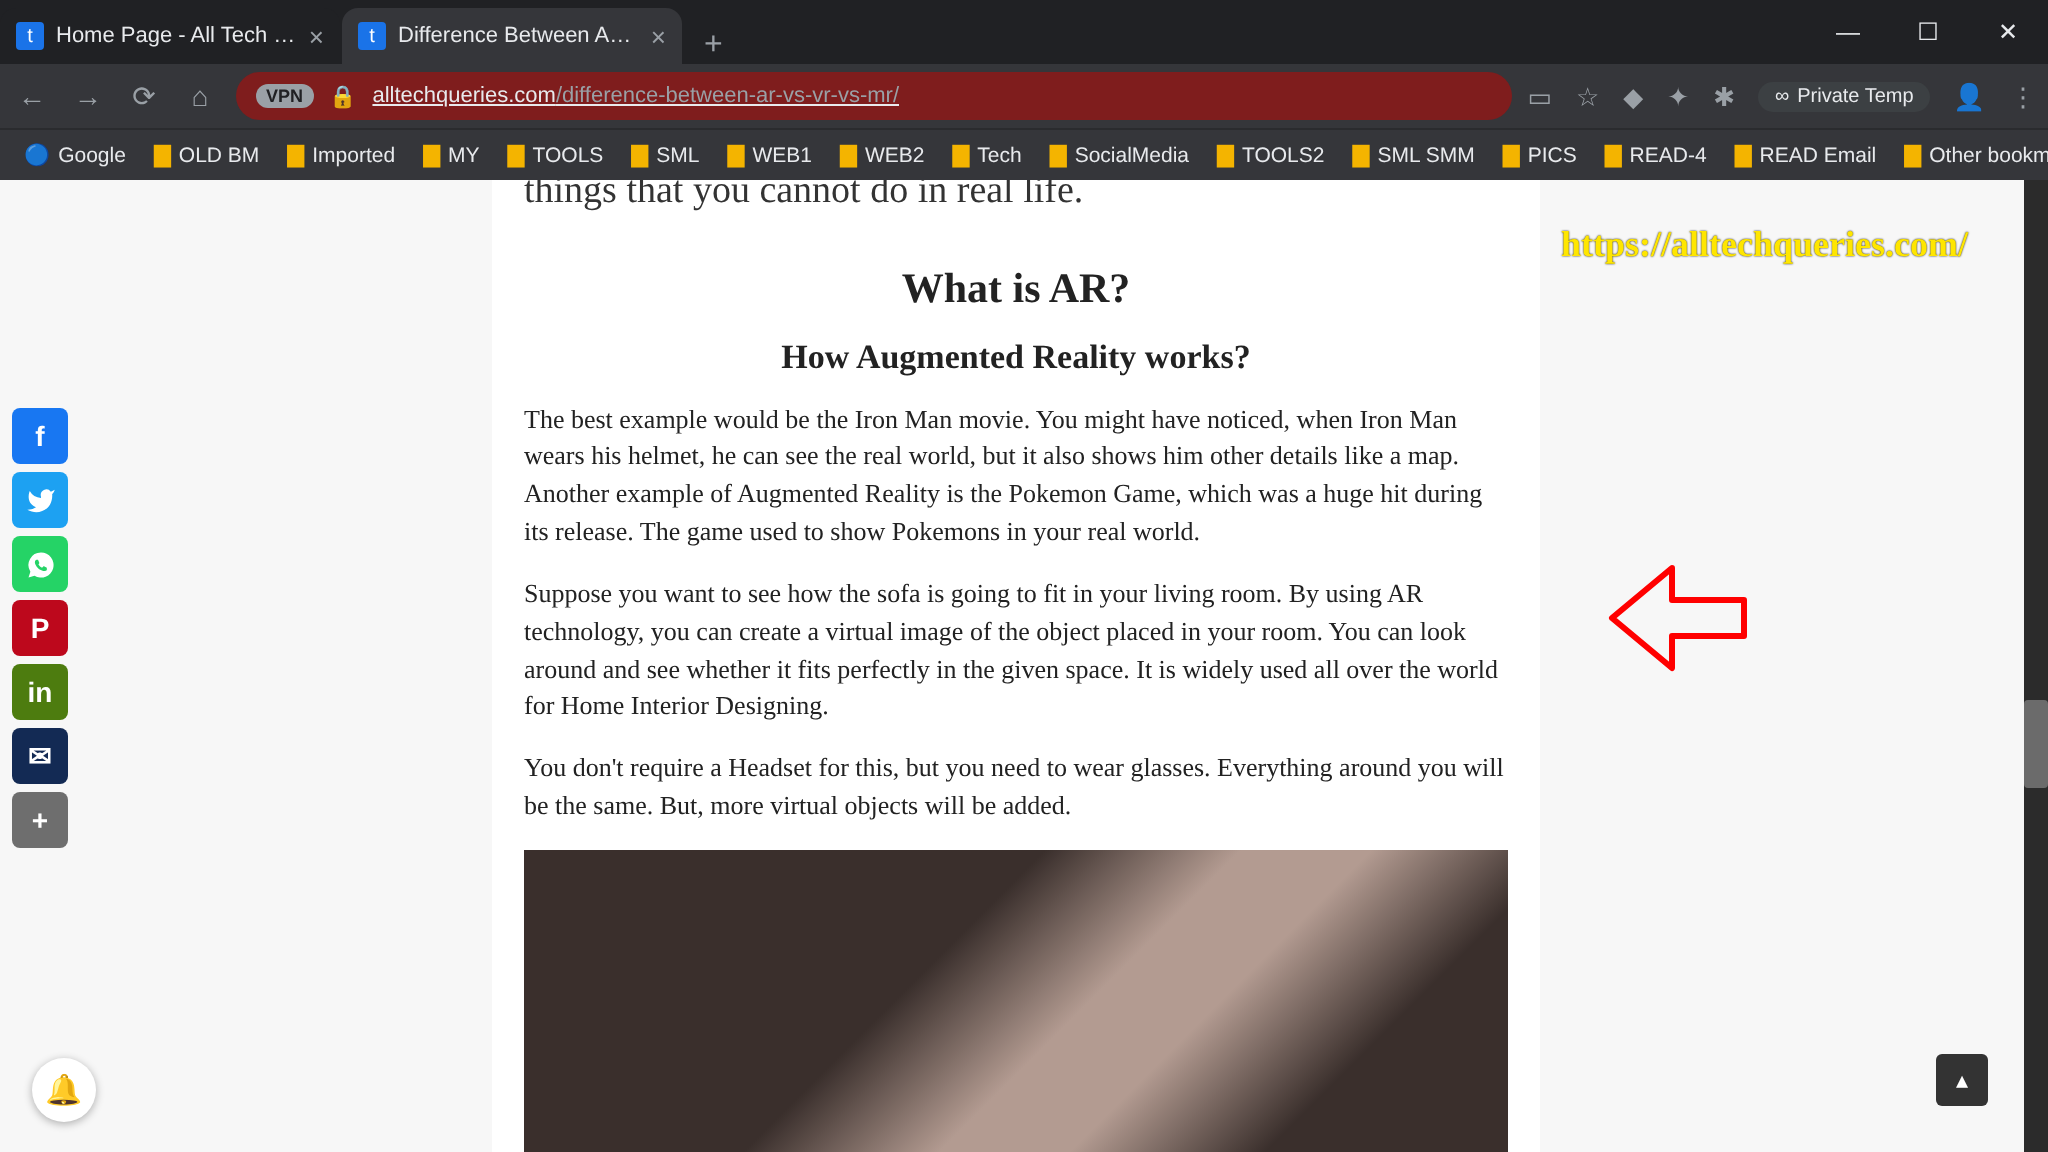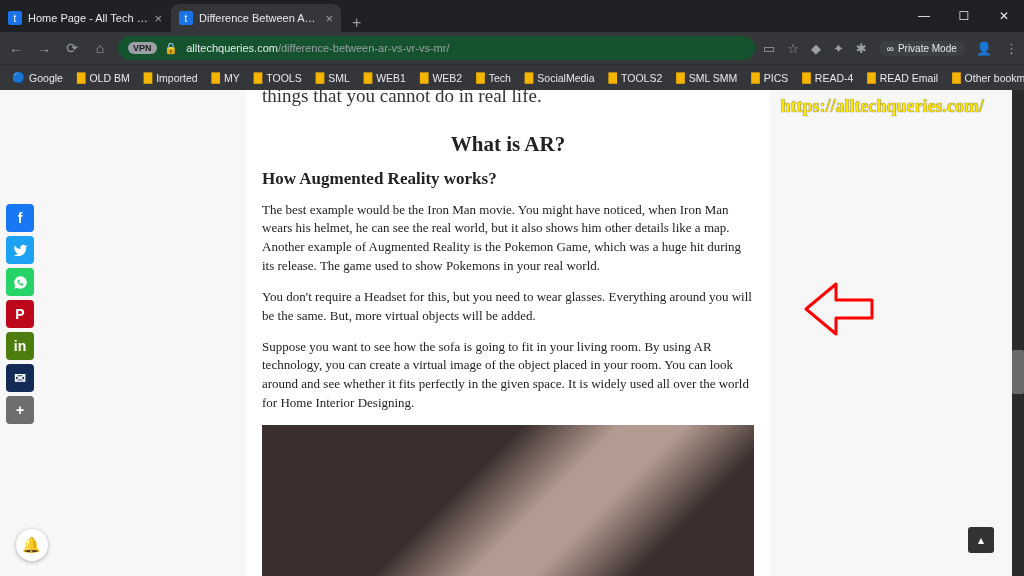--- a/index.html
+++ b/index.html
@@ -12,44 +12,44 @@
   .tab.inactive { background: #202124; }
   .tab-title { white-space: nowrap; overflow: hidden; text-overflow: ellipsis; flex: 1; }
   .tab-close { color: #9aa0a6; font-size: 13px; }
   .favicon { width: 14px; height: 14px; background: #1a73e8; border-radius: 2px; display: inline-flex; align-items: center; justify-content: center; font-size: 10px; color: #fff; flex-shrink: 0; }
   .new-tab { color: #9aa0a6; padding: 0 10px; font-size: 16px; }
   .window-controls { margin-left: auto; display: flex; }
   .wc { width: 40px; height: 32px; display: flex; align-items: center; justify-content: center; color: #e8eaed; font-size: 12px; }
 
   .addrbar { background: #35363a; height: 32px; display: flex; align-items: center; padding: 0 6px; gap: 8px; }
   .nav-icon { width: 20px; height: 20px; display: flex; align-items: center; justify-content: center; color: #9aa0a6; font-size: 14px; }
-  .url-box { flex: 1; background: #14532d; border-radius: 14px; height: 24px; display: flex; align-items: center; padding: 0 10px; gap: 8px; color: #9aa0a6; font-size: 11px; }
+  .url-box { flex: 1; background: #7f1d1d; border-radius: 14px; height: 24px; display: flex; align-items: center; padding: 0 10px; gap: 8px; color: #9aa0a6; font-size: 11px; }
   .vpn-pill { background: #9aa0a6; color: #202124; font-size: 9px; padding: 1px 5px; border-radius: 8px; font-weight: 600; }
-  .url-text { color: #e8eaed; }
+  .url-text { color: #e8eaed; text-decoration: underline; }
   .url-text .domain { color: #e8eaed; }
   .url-text .path { color: #9aa0a6; }
   .addr-right { display: flex; align-items: center; gap: 12px; }
   .addr-icon { color: #9aa0a6; font-size: 13px; }
   .private-pill { background: #3c4043; color: #e8eaed; font-size: 10px; padding: 2px 8px; border-radius: 10px; display: flex; align-items: center; gap: 4px; }
 
   .bookmarks { background: #35363a; height: 26px; border-top: 1px solid #2a2b2e; display: flex; align-items: center; padding: 0 6px; gap: 2px; font-size: 10.5px; }
   .bm { color: #e8eaed; display: flex; align-items: center; gap: 4px; padding: 0 6px; white-space: nowrap; }
   .bm-folder { color: #f4b400; font-size: 11px; }
   .bm-right { margin-left: auto; display: flex; gap: 2px; }
 
   
   .viewport { position: relative; width: 1024px; height: 487px; background: #f7f7f7; overflow: hidden; }
   .article { position: absolute; left: 246px; top: -8px; width: 524px; background: #fff; padding: 0 16px 16px; font-family: Georgia, 'Times New Roman', serif; color: #222; }
   .article .cut { font-size: 19px; color: #333; margin-bottom: 10px; }
   .article h2.center { text-align: center; font-size: 21px; font-weight: 700; margin: 22px 0 12px; }
-  .article h3.center { font-size: 17px; font-weight: 700; margin: 6px 0 12px; }
+  .article h3.center { text-align: center; font-size: 17px; font-weight: 700; margin: 6px 0 12px; }
   .article p { font-size: 13px; line-height: 1.45; margin-bottom: 12px; }
   .img-block { margin-top: 6px; height: 160px; background: linear-gradient(135deg, #3a2f2c 0%, #3a2f2c 40%, #b39b91 55%, #b39b91 65%, #3a2f2c 80%); position: relative; }
 
-  .watermark { position: absolute; top: 6px; right: 40px; color: #ffe600; font-weight: 700; font-size: 18px; font-family: Georgia, serif; text-shadow: 0 0 1px #000; }
+  .watermark { position: absolute; top: 22px; right: 40px; color: #ffe600; font-weight: 700; font-size: 18px; font-family: Georgia, serif; text-shadow: 0 0 1px #000; }
   .arrow-overlay { position: absolute; top: 190px; left: 802px; }
   .scroll-top { position: absolute; right: 30px; bottom: 24px; width: 26px; height: 26px; background: #333; color: #fff; display: flex; align-items: center; justify-content: center; border-radius: 3px; font-size: 12px; }
   .notif-bell { position: absolute; left: 16px; bottom: 16px; width: 32px; height: 32px; background: #fff; border-radius: 50%; box-shadow: 0 1px 4px rgba(0,0,0,0.3); display: flex; align-items: center; justify-content: center; color: #d33; font-size: 15px; }
   .page-scrollbar { position: absolute; right: 0; top: 0; width: 12px; height: 100%; background: #2b2b2b; }
   .page-thumb { position: absolute; right: 0; top: 260px; width: 12px; height: 44px; background: #6b6b6b; border-radius: 2px; }
 
   .sharebar { position: absolute; left: 6px; top: 114px; display: flex; flex-direction: column; gap: 4px; }
   .share-btn { width: 28px; height: 28px; border-radius: 4px; display: flex; align-items: center; justify-content: center; color: #fff; font-size: 14px; font-weight: 700; font-family: Arial; }
   .fb { background: #1877f2; }
   .tw { background: #1da1f2; }
@@ -96,21 +96,21 @@
     </span>
   </div>
   <div class="addr-right">
     <span class="addr-icon">▭</span>
     <span class="addr-icon">☆</span>
     <span class="addr-icon">◆</span>
     <span class="addr-icon">✦</span>
     <span class="addr-icon">✱</span>
     <span class="private-pill">
       <span>∞</span>
-      <span>Private Mode</span>
+      <span>Private Temp</span>
     </span>
     <span class="addr-icon">👤</span>
     <span class="addr-icon">⋮</span>
   </div>
 </div>
 
 <div class="bookmarks">
   <div class="bm">
       <span>🔵</span>
       <span>Google</span>
@@ -200,22 +200,22 @@
     <div class="share-btn li">in</div>
     <div class="share-btn mail">✉</div>
     <div class="share-btn share">+</div>
   </div>
 
   <div class="article">
     <p class="cut">things that you cannot do in real life.</p>
     <h2 class="center">What is AR?</h2>
     <h3 class="center">How Augmented Reality works?</h3>
     <p>The best example would be the Iron Man movie. You might have noticed, when Iron Man wears his helmet, he can see the real world, but it also shows him other details like a map. Another example of Augmented Reality is the Pokemon Game, which was a huge hit during its release. The game used to show Pokemons in your real world.</p>
+    <p>Suppose you want to see how the sofa is going to fit in your living room. By using AR technology, you can create a virtual image of the object placed in your room. You can look around and see whether it fits perfectly in the given space. It is widely used all over the world for Home Interior Designing.</p>
     <p>You don't require a Headset for this, but you need to wear glasses. Everything around you will be the same. But, more virtual objects will be added.</p>
-    <p>Suppose you want to see how the sofa is going to fit in your living room. By using AR technology, you can create a virtual image of the object placed in your room. You can look around and see whether it fits perfectly in the given space. It is widely used all over the world for Home Interior Designing.</p>
     <div class="img-block">
       
     </div>
   </div>
 
   <div class="arrow-overlay">
     <svg width="72" height="58" viewBox="0 0 72 58">
       <path d="M70 20 L34 20 L34 4 L4 29 L34 54 L34 38 L70 38 Z" fill="none" stroke="#ff0000" stroke-width="3" stroke-linejoin="round"></path>
     </svg>
   </div>

